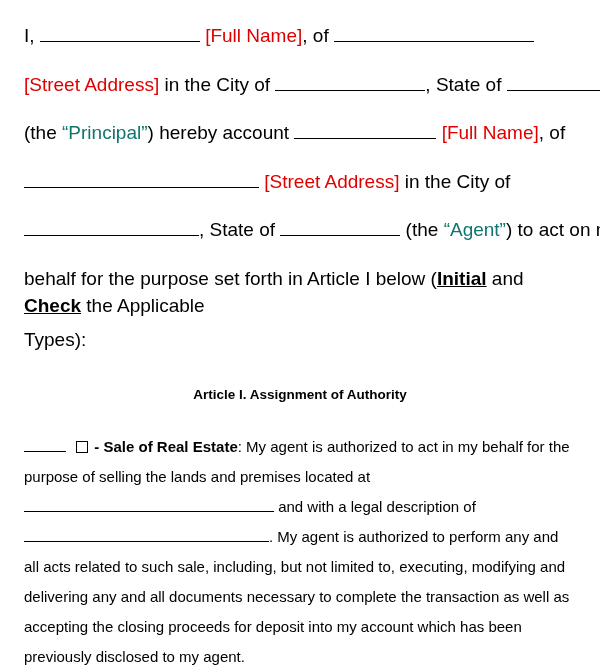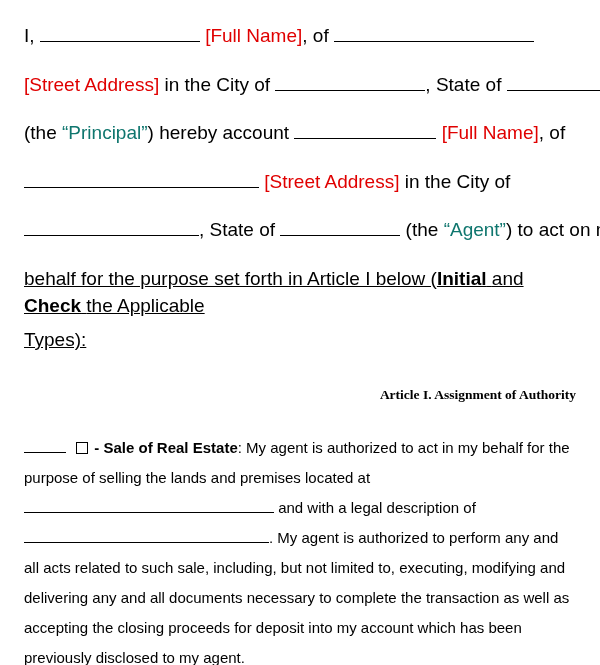--- a/index.html
+++ b/index.html
@@ -29,21 +29,20 @@
     margin: 10px 0 26px 0;
   }
   .line {
     font-size: 19px;
     line-height: 1.45;
     margin-bottom: 21px;
     white-space: nowrap;
   }
   .line.wrap {
     white-space: normal;
-    text-decoration: underline;
   }
   .red {
     color: #e00000;
   }
   .blue {
     color: #0f766e;
   }
   .blank {
     display: inline-block;
     border-bottom: 1px solid #000;
@@ -54,25 +53,24 @@
   .b-200 { width: 200px; }
   .b-150 { width: 150px; }
   .b-120 { width: 120px; }
   .b-110 { width: 110px; }
   .b-235 { width: 235px; }
   .b-250 { width: 250px; }
   .b-245 { width: 245px; }
   .b-175 { width: 175px; }
   .b-142 { width: 142px; }
   .article-heading {
-    text-align: right;
+    text-align: center;
     font-size: 13.5px;
     font-weight: bold;
     margin: 34px 0 30px 0;
-    font-family: Liberation Serif, serif;
   }
   .body-block {
     font-size: 15px;
     line-height: 2.0;
     text-align: left;
   }
   .body-block b { font-weight: bold; }
   .u { text-decoration: underline; }
   .checkbox {
     display: inline-block;

